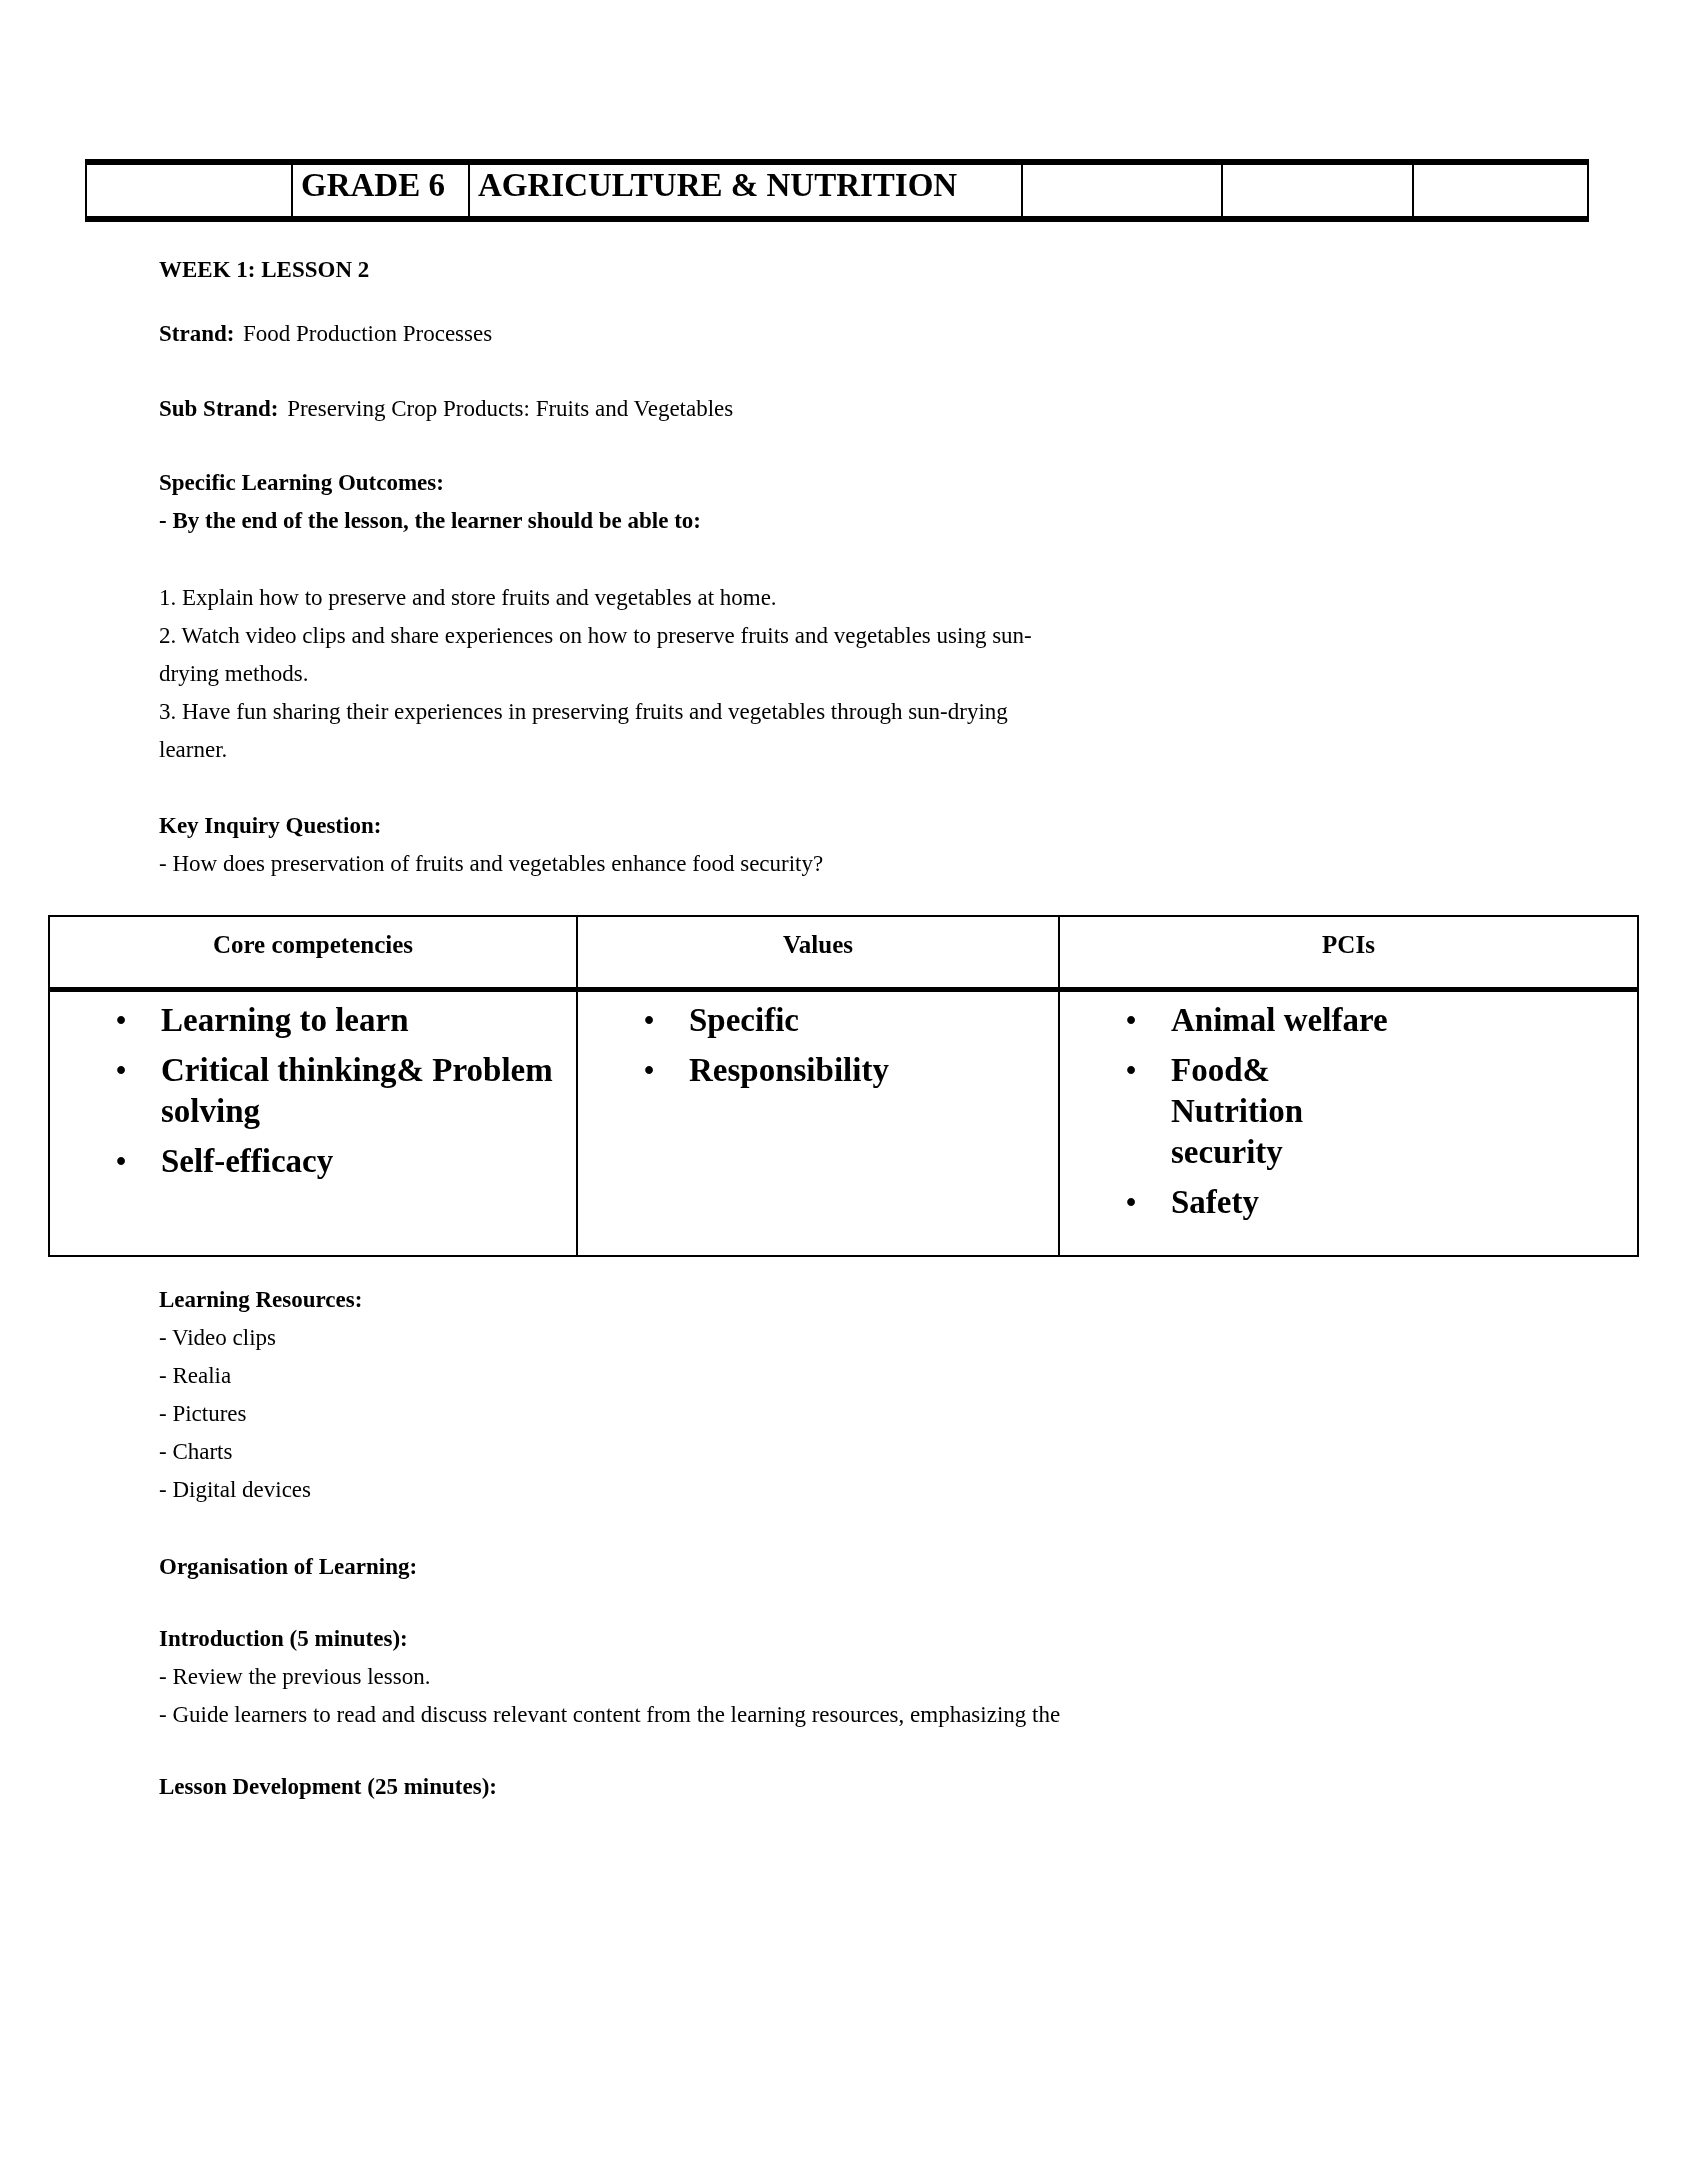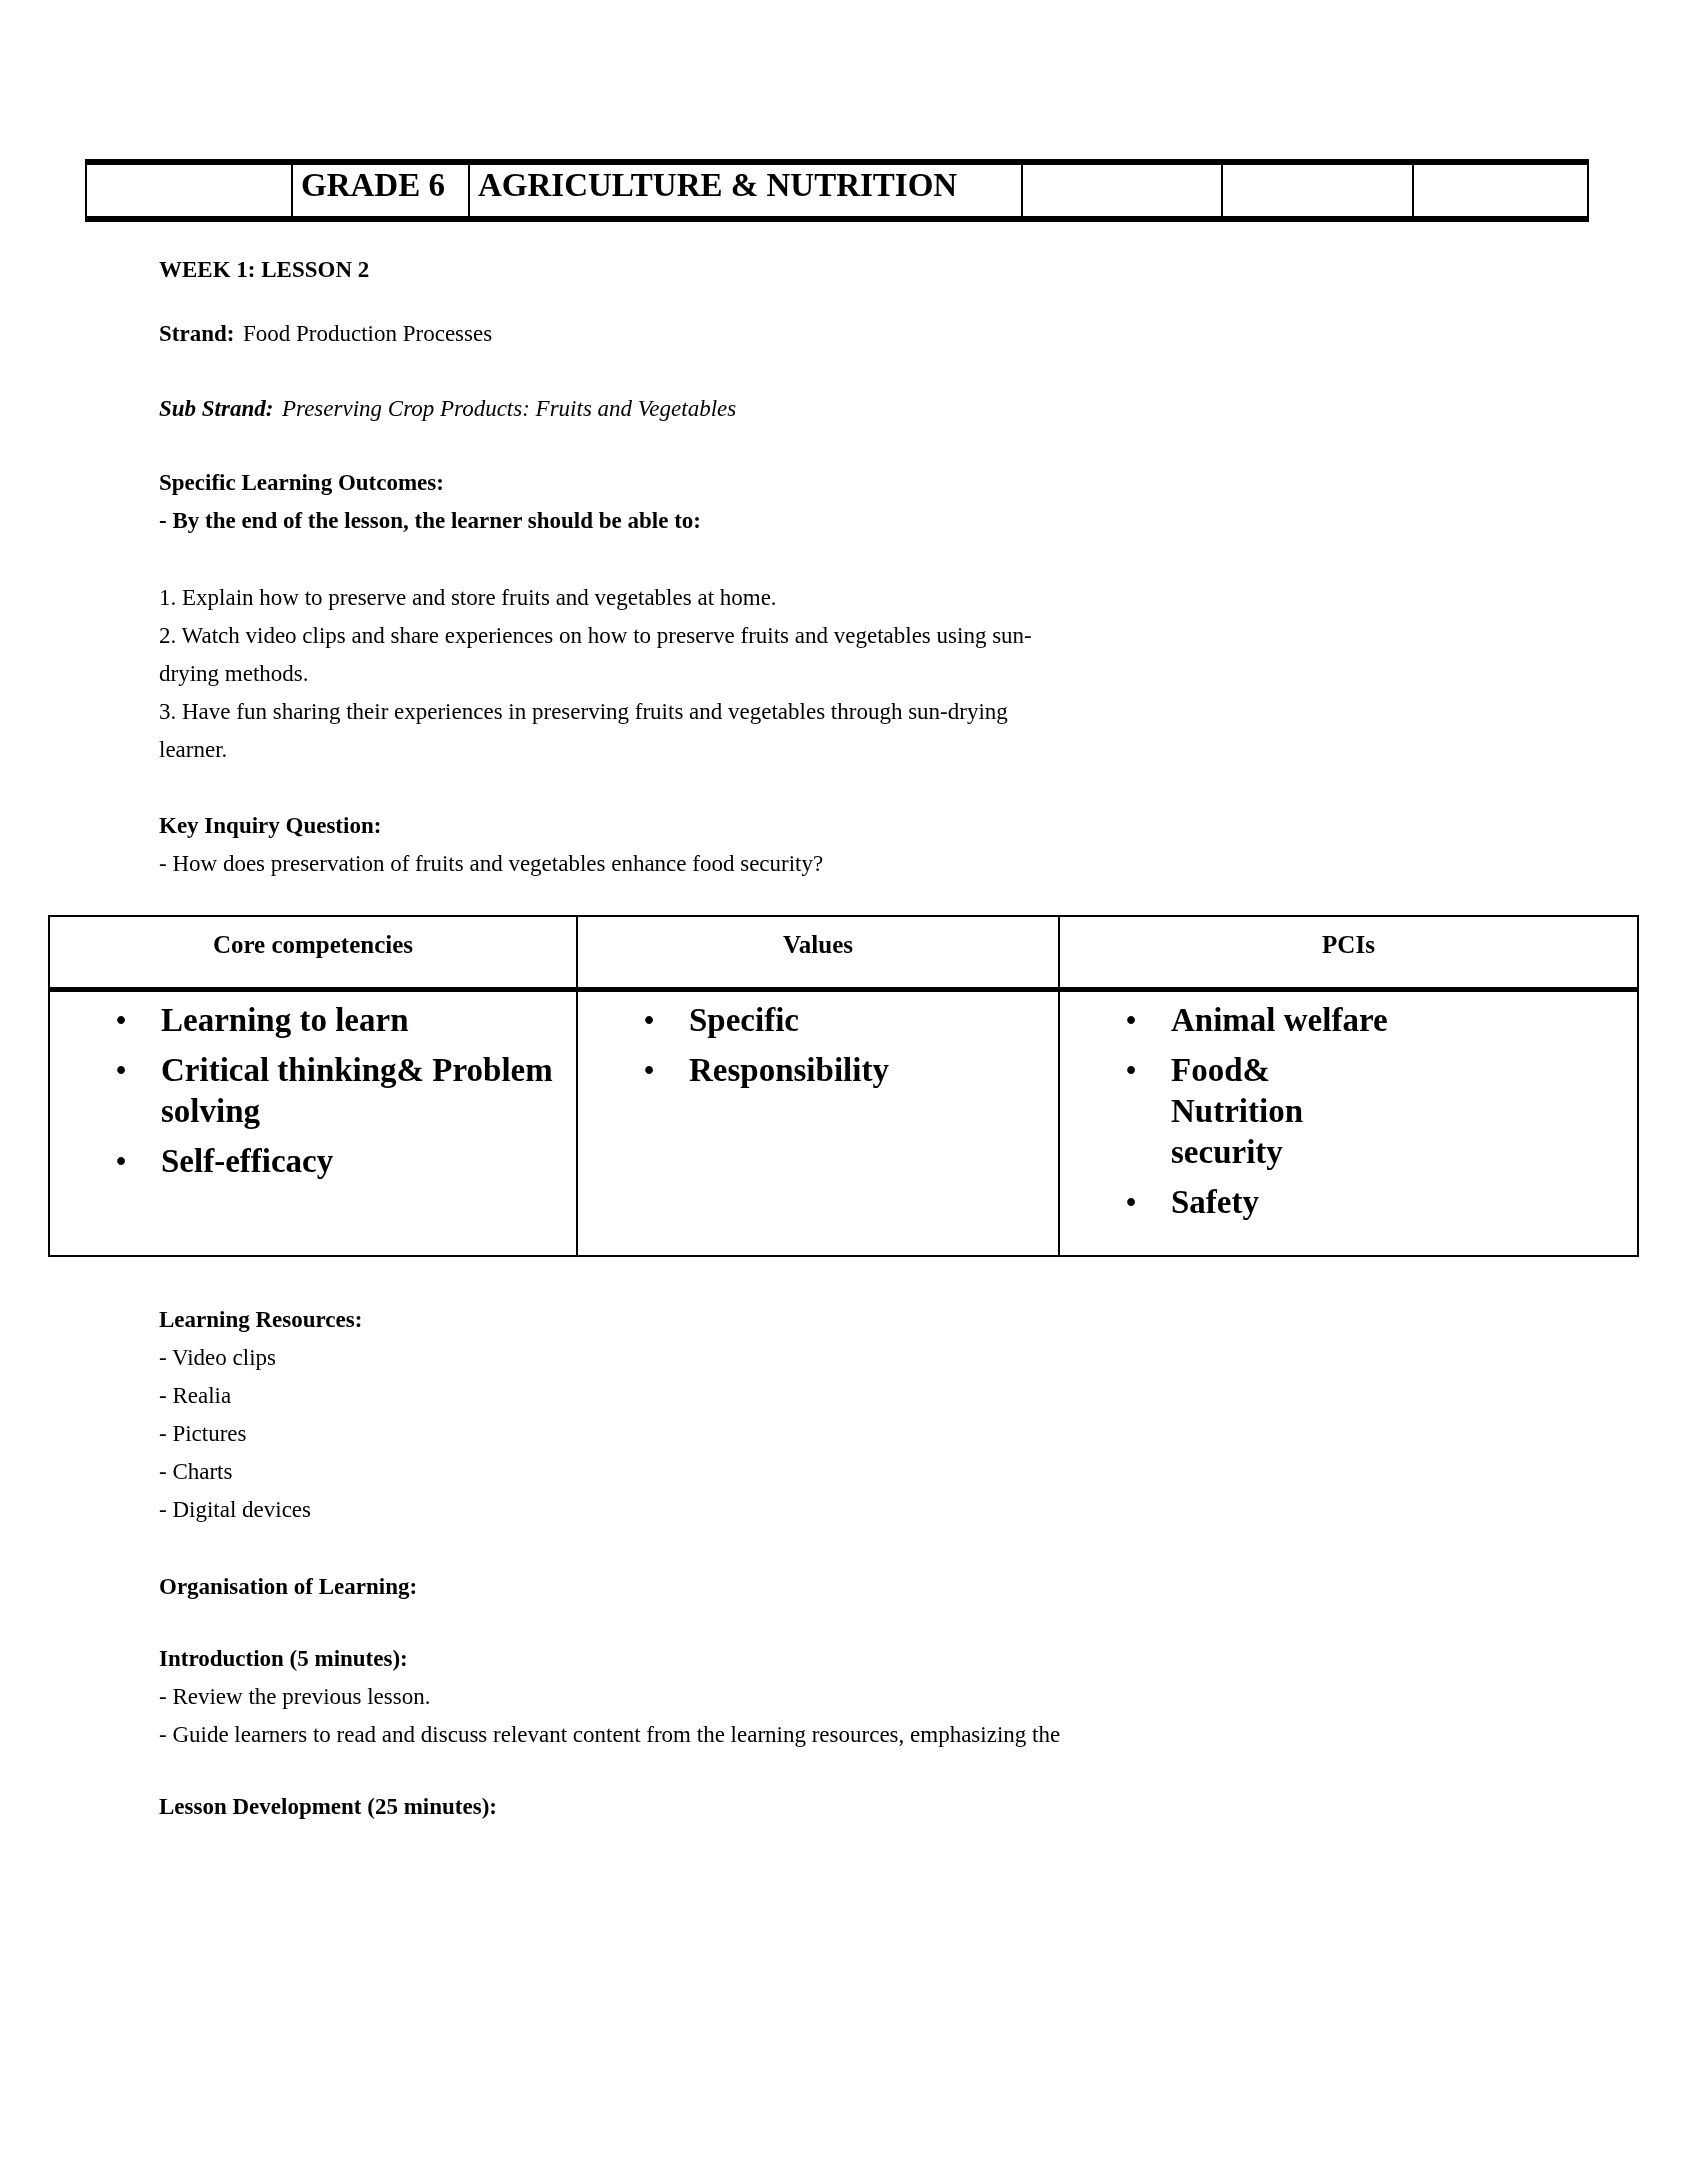--- a/index.html
+++ b/index.html
@@ -21,24 +21,24 @@
     margin-right: 73px;
   }
   .b { font-weight: bold; }
   .label { font-weight: bold; margin-right: 8.6px; }
 
   .mt39 { margin-top: 26px; }
   .mt44 { margin-top: 29px; }
   .mt51 { margin-top: 34px; }
   .mt52 { margin-top: 34px; }
   .mt55 { margin-top: 36px; }
-  .mt56 { margin-top: 37px; font-style: italic; }
+  .mt56 { margin-top: 37px; }
   .mt57 { margin-top: 38px; }
   .mt59 { margin-top: 39px; }
-  .mt66 { margin-top: 44px; }
+  .mt66 { margin-top: 24px; }
 
   
   .header-table {
     margin-top: 159px;
     margin-left: 85px;
     width: 1502px;
     border-collapse: collapse;
     table-layout: fixed;
     border-top: 6px solid #000;
     border-bottom: 6px solid #000;

